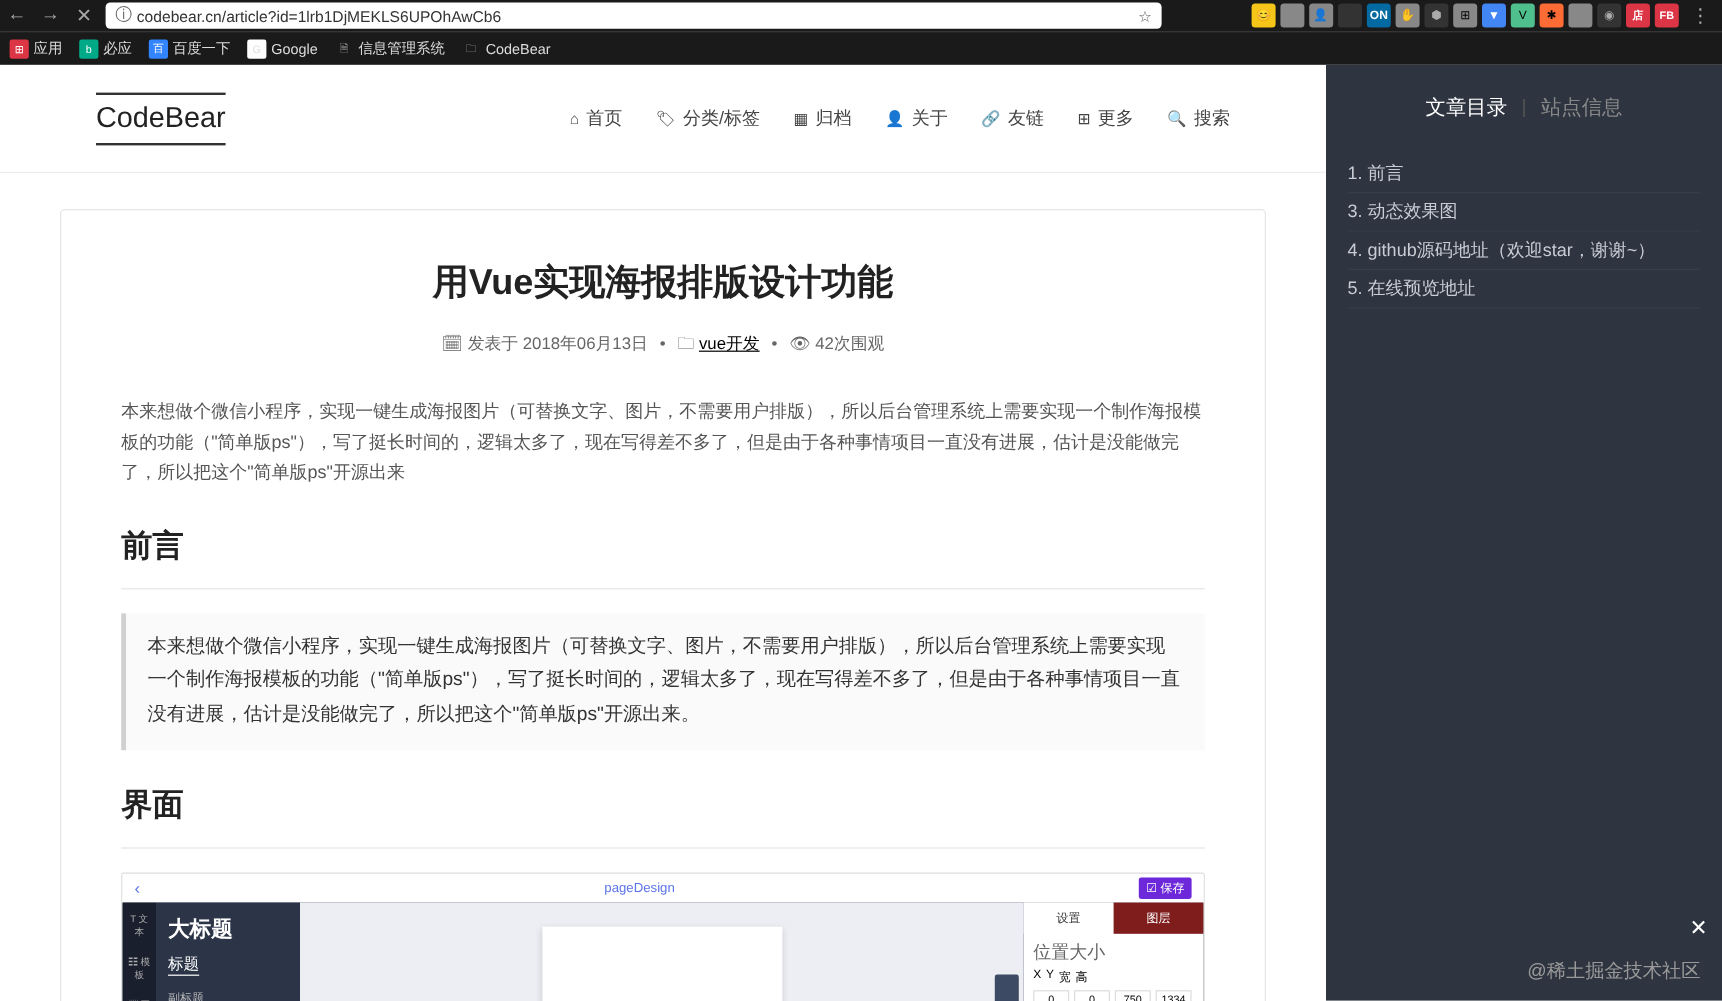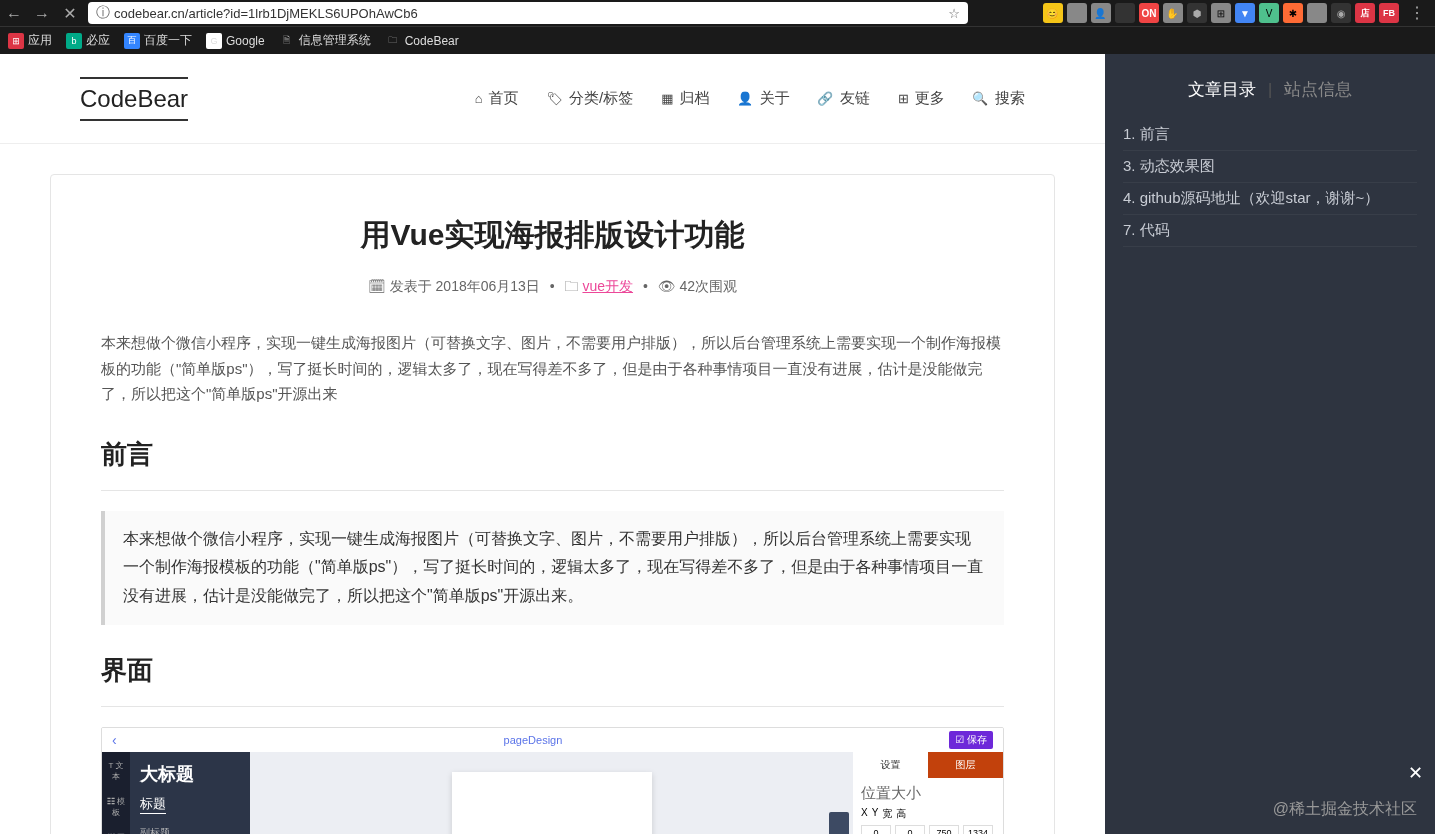--- a/index.html
+++ b/index.html
@@ -8,21 +8,21 @@
     
     .browser-top { background: #1a1a1a; height: 26px; display: flex; align-items: center; padding: 0 4px; gap: 8px; }
     .nav-btn { width: 20px; height: 20px; display: flex; align-items: center; justify-content: center; color: #aaa; cursor: pointer; }
     .url-bar { flex: 1; max-width: 880px; background: #fff; border-radius: 4px; height: 22px; display: flex; align-items: center; padding: 0 8px; gap: 4px; font-size: 13px; color: #333; }
     .url-bar .info-icon { color: #666; font-size: 14px; }
     .star-icon { margin-left: auto; color: #666; }
     .ext-icons { display: flex; gap: 4px; margin-left: auto; }
     .ext-icon { width: 20px; height: 20px; border-radius: 3px; background: #444; display: flex; align-items: center; justify-content: center; font-size: 10px; }
     .ext-yellow { background: #f5c518; }
     .ext-gray { background: #888; }
-    .ext-green { background: #ef4444; color: #fff; font-weight: bold; }
+    .ext-green { background: #0369a1; color: #fff; font-weight: bold; }
     .ext-blue { background: #4285f4; color: #fff; }
     .ext-teal { background: #4fc08d; }
     .ext-orange { background: #ff6b35; }
     .ext-red { background: #dc3545; color: #fff; font-weight: bold; font-size: 9px; }
     .ext-dark { background: #333; color: #aaa; }
     .menu-dots { color: #aaa; font-size: 16px; padding: 0 6px; }
     
     .bookmarks-bar { background: #1a1a1a; height: 28px; display: flex; align-items: center; padding: 0 8px; gap: 14px; border-top: 1px solid #333; }
     .bookmark { display: flex; align-items: center; gap: 4px; color: #ddd; font-size: 12px; cursor: pointer; }
     .bookmark .bm-icon { width: 16px; height: 16px; border-radius: 2px; display: flex; align-items: center; justify-content: center; font-size: 9px; }
@@ -36,21 +36,21 @@
     .logo { font-size: 24px; font-weight: 500; color: #222; padding: 6px 0; border-top: 2px solid #333; border-bottom: 2px solid #333; }
     .nav { margin-left: auto; display: flex; gap: 28px; }
     .nav-item { display: flex; align-items: center; gap: 6px; color: #444; font-size: 15px; cursor: pointer; }
     .nav-icon { font-size: 13px; }
     
     
     .article-wrapper { padding: 30px 50px; }
     .article-card { background: #fff; border: 1px solid #e5e5e5; border-radius: 4px; padding: 40px 50px; }
     .article-title { font-size: 30px; font-weight: 600; text-align: center; color: #222; margin-bottom: 20px; }
     .article-meta { text-align: center; color: #666; font-size: 14px; margin-bottom: 30px; }
-    .article-meta a { color: #ec4899; text-decoration: underline; }
+    .article-meta a { color: #000000; text-decoration: underline; }
     .meta-sep { margin: 0 6px; }
     .article-summary { color: #555; font-size: 15px; line-height: 1.7; margin-bottom: 30px; }
     .section-heading { font-size: 26px; font-weight: 600; color: #222; margin: 28px 0 18px; }
     .section-divider { border: none; border-top: 1px solid #e5e5e5; margin: 8px 0 20px; }
     .blockquote { border-left: 4px solid #d0d0d0; padding: 14px 18px; color: #333; font-size: 16px; line-height: 1.8; background: #fafafa; margin: 14px 0 24px; }
     
     
     .embed-shot { border: 1px solid #ddd; border-radius: 2px; overflow: hidden; margin-top: 12px; }
     .embed-header { background: #fff; height: 24px; display: flex; align-items: center; padding: 0 10px; font-size: 11px; }
     .embed-back { color: #5b74e8; font-size: 14px; }
@@ -62,30 +62,30 @@
     .embed-leftpanel { width: 120px; background: #2c3548; padding: 10px; color: #fff; }
     .lp-big { font-size: 18px; font-weight: bold; margin-bottom: 8px; }
     .lp-title { font-size: 13px; border-bottom: 1px solid #fff; display: inline-block; margin-bottom: 8px; }
     .lp-item { font-size: 10px; color: #bbb; margin: 4px 0; }
     .embed-canvas { flex: 1; background: #eceef3; display: flex; align-items: flex-start; justify-content: center; padding: 20px; position: relative; }
     .canvas-page { width: 200px; height: 180px; background: #fff; box-shadow: 0 2px 6px rgba(0,0,0,0.15); }
     .canvas-tools { position: absolute; right: 4px; top: 60px; display: flex; flex-direction: column; gap: 2px; }
     .ct-item { width: 20px; height: 28px; background: #3d4a63; border-radius: 2px; }
     .embed-rightpanel { width: 150px; background: #fff; font-size: 10px; }
     .rp-tabs { display: flex; }
-    .rp-tab { flex: 1; padding: 6px; text-align: center; background: #c2410c; color: #fff; }
+    .rp-tab { flex: 1; padding: 6px; text-align: center; background: #7f1d1d; color: #fff; }
     .rp-tab.active { background: #fff; color: #333; }
     .rp-section { padding: 6px 8px; border-bottom: 1px solid #eee; }
     .rp-label { color: #666; font-size: 15px; }
     .rp-row { display: flex; gap: 4px; margin-top: 4px; }
     .rp-input { width: 30px; padding: 2px; border: 1px solid #ddd; font-size: 9px; text-align: center; }
     
     
     .toc-sidebar { width: 330px; background: #2e3440; color: #ccc; padding: 24px 18px; overflow-y: auto; position: relative; }
-    .toc-tabs { display: flex; gap: 12px; margin-bottom: 18px; align-items: center; justify-content: center; }
+    .toc-tabs { display: flex; gap: 12px; margin-bottom: 28px; align-items: center; justify-content: center; }
     .toc-tab { font-size: 17px; color: #888; cursor: pointer; }
     .toc-tab.active { color: #fff; font-weight: 500; }
     .toc-tab-sep { color: #555; }
     .toc-item { padding: 6px 0; color: #c8ccd4; font-size: 15px; cursor: pointer; border-bottom: 1px solid rgba(255,255,255,0.05); }
     .close-btn { position: absolute; right: 12px; bottom: 50px; color: #fff; font-size: 18px; cursor: pointer; }
     
     .watermark { position: fixed; right: 18px; bottom: 14px; color: #999; font-size: 16px; }
   </style>
 </head>
 <body>
@@ -265,18 +265,18 @@
 
   <div class="toc-sidebar">
     <div class="toc-tabs">
       <span class="toc-tab active">文章目录</span>
       <span class="toc-tab-sep">|</span>
       <span class="toc-tab">站点信息</span>
     </div>
     <div class="toc-item">1. 前言</div>
     <div class="toc-item">3. 动态效果图</div>
     <div class="toc-item">4. github源码地址（欢迎star，谢谢~）</div>
-    <div class="toc-item">7. 代码</div>
+    <div class="toc-item">5. 在线预览地址</div>
     <div class="close-btn">✕</div>
   </div>
 </div>
 
 <div class="watermark">@稀土掘金技术社区</div>
 
 </body></html>

